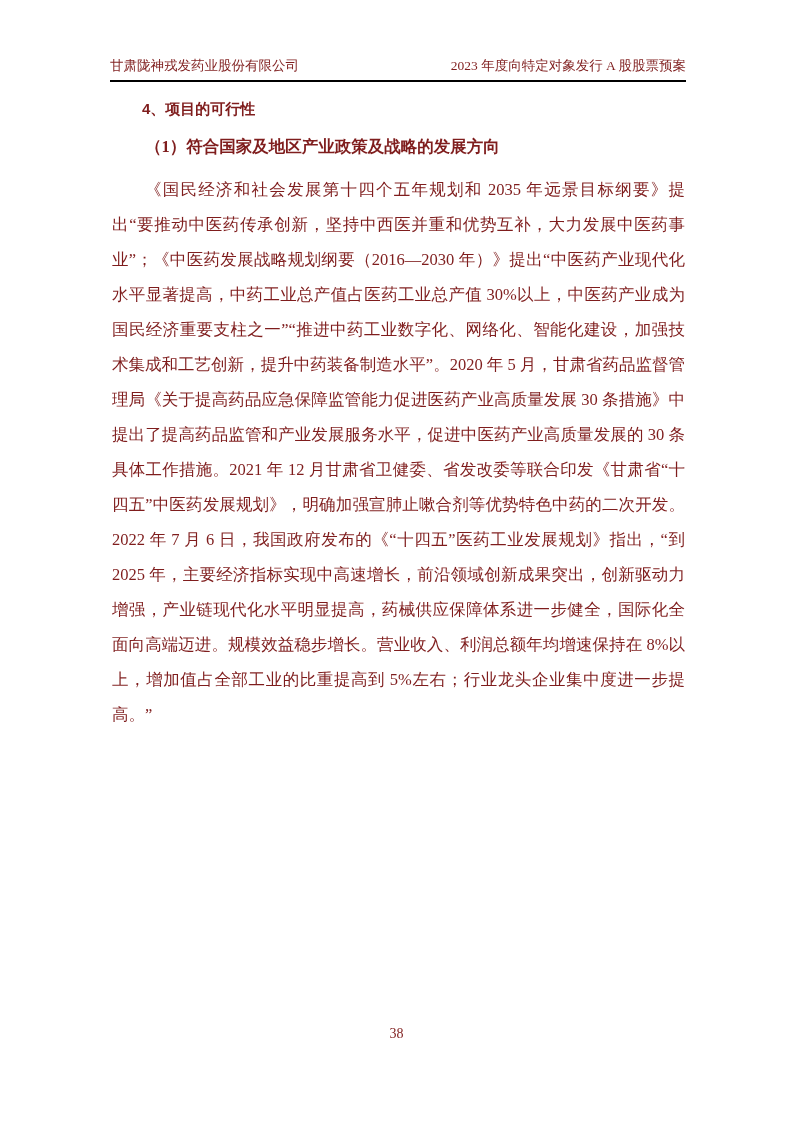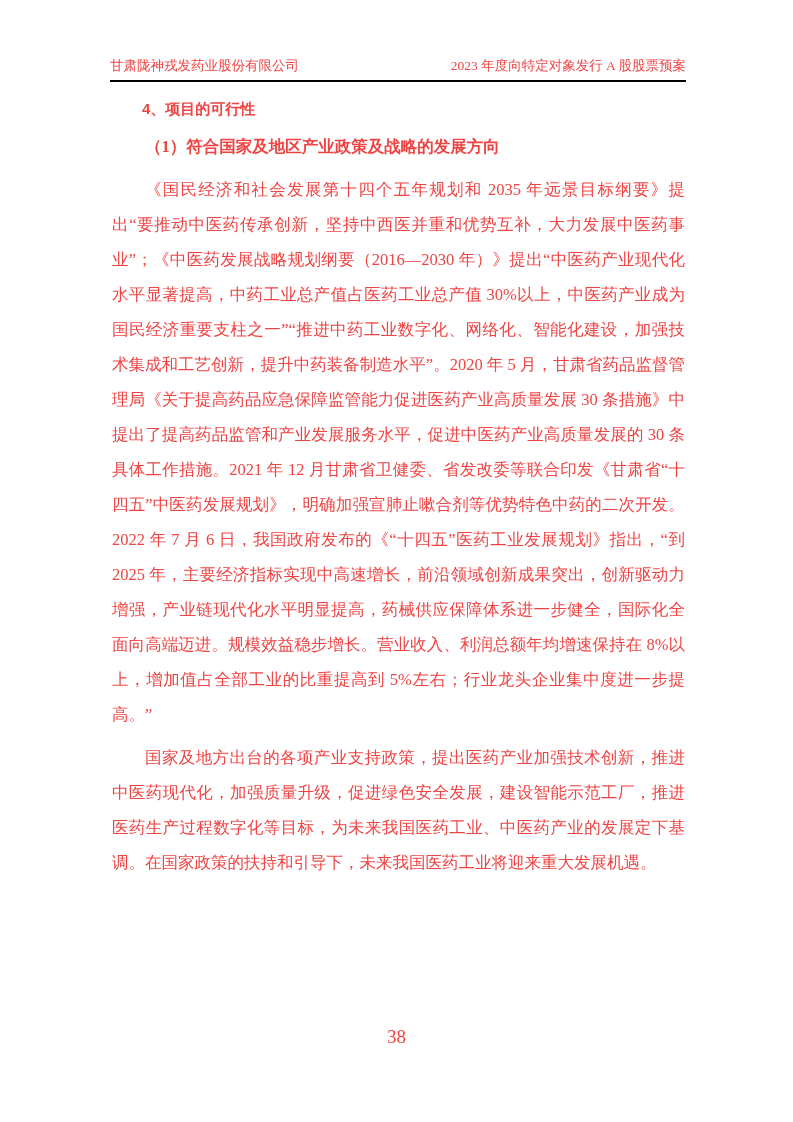--- a/index.html
+++ b/index.html
@@ -5,21 +5,21 @@
   html, body {
     margin: 0;
     padding: 0;
     background: #ffffff;
   }
   .page {
     position: relative;
     width: 793px;
     height: 1122px;
     background: #ffffff;
-    color: #ef4444;
+    color: #7f1d1d;
     font-family: "Liberation Serif", "DejaVu Serif", serif;
     overflow: hidden;
   }
   .header {
     position: absolute;
     left: 110px;
     top: 58px;
     width: 576px;
     display: flex;
     justify-content: space-between;
@@ -63,42 +63,41 @@
     text-indent: 2em;
     font-weight: bold;
     font-size: 16.5px;
   }
   .footer {
     position: absolute;
     left: 0;
     top: 1026px;
     width: 100%;
     text-align: center;
-    font-size: 19px;
+    font-size: 14px;
   }
 </style>
 </head>
 <body>
 
 <div class="page">
 
   <div class="header">
     <span class="header-left">甘肃陇神戎发药业股份有限公司</span>
     <span class="header-right">2023 年度向特定对象发行 A 股股票预案</span>
   </div>
 
   <div class="body">
 
     <p class="heading">4、项目的可行性</p>
 
     <p class="subheading">（1）符合国家及地区产业政策及战略的发展方向</p>
 
     <p class="para spaced">《国民经济和社会发展第十四个五年规划和 2035 年远景目标纲要》提出“要推动中医药传承创新，坚持中西医并重和优势互补，大力发展中医药事业”；《中医药发展战略规划纲要（2016—2030 年）》提出“中医药产业现代化水平显著提高，中药工业总产值占医药工业总产值 30%以上，中医药产业成为国民经济重要支柱之一”“推进中药工业数字化、网络化、智能化建设，加强技术集成和工艺创新，提升中药装备制造水平”。2020 年 5 月，甘肃省药品监督管理局《关于提高药品应急保障监管能力促进医药产业高质量发展 30 条措施》中提出了提高药品监管和产业发展服务水平，促进中医药产业高质量发展的 30 条具体工作措施。2021 年 12 月甘肃省卫健委、省发改委等联合印发《甘肃省“十四五”中医药发展规划》，明确加强宣肺止嗽合剂等优势特色中药的二次开发。2022 年 7 月 6 日，我国政府发布的《“十四五”医药工业发展规划》指出，“到 2025 年，主要经济指标实现中高速增长，前沿领域创新成果突出，创新驱动力增强，产业链现代化水平明显提高，药械供应保障体系进一步健全，国际化全面向高端迈进。规模效益稳步增长。营业收入、利润总额年均增速保持在 8%以上，增加值占全部工业的比重提高到 5%左右；行业龙头企业集中度进一步提高。”</p>
 
-    <p class="para spaced">国家及地方出台的各项产业支持政策，提出医药产业加强技术创新，推进中医药现代化，加强质量升级，促进绿色安全发展，建设智能示范工厂，推进医药生产过程数字化等目标，为未来我国医药工业、中医药产业的发展定下基调。在国家政策的扶持和引导下，未来我国医药工业将迎来重大发展机遇。</p>
 
 
   </div>
 
   <div class="footer">
     <span>38</span>
   </div>
 
 </div>
 

